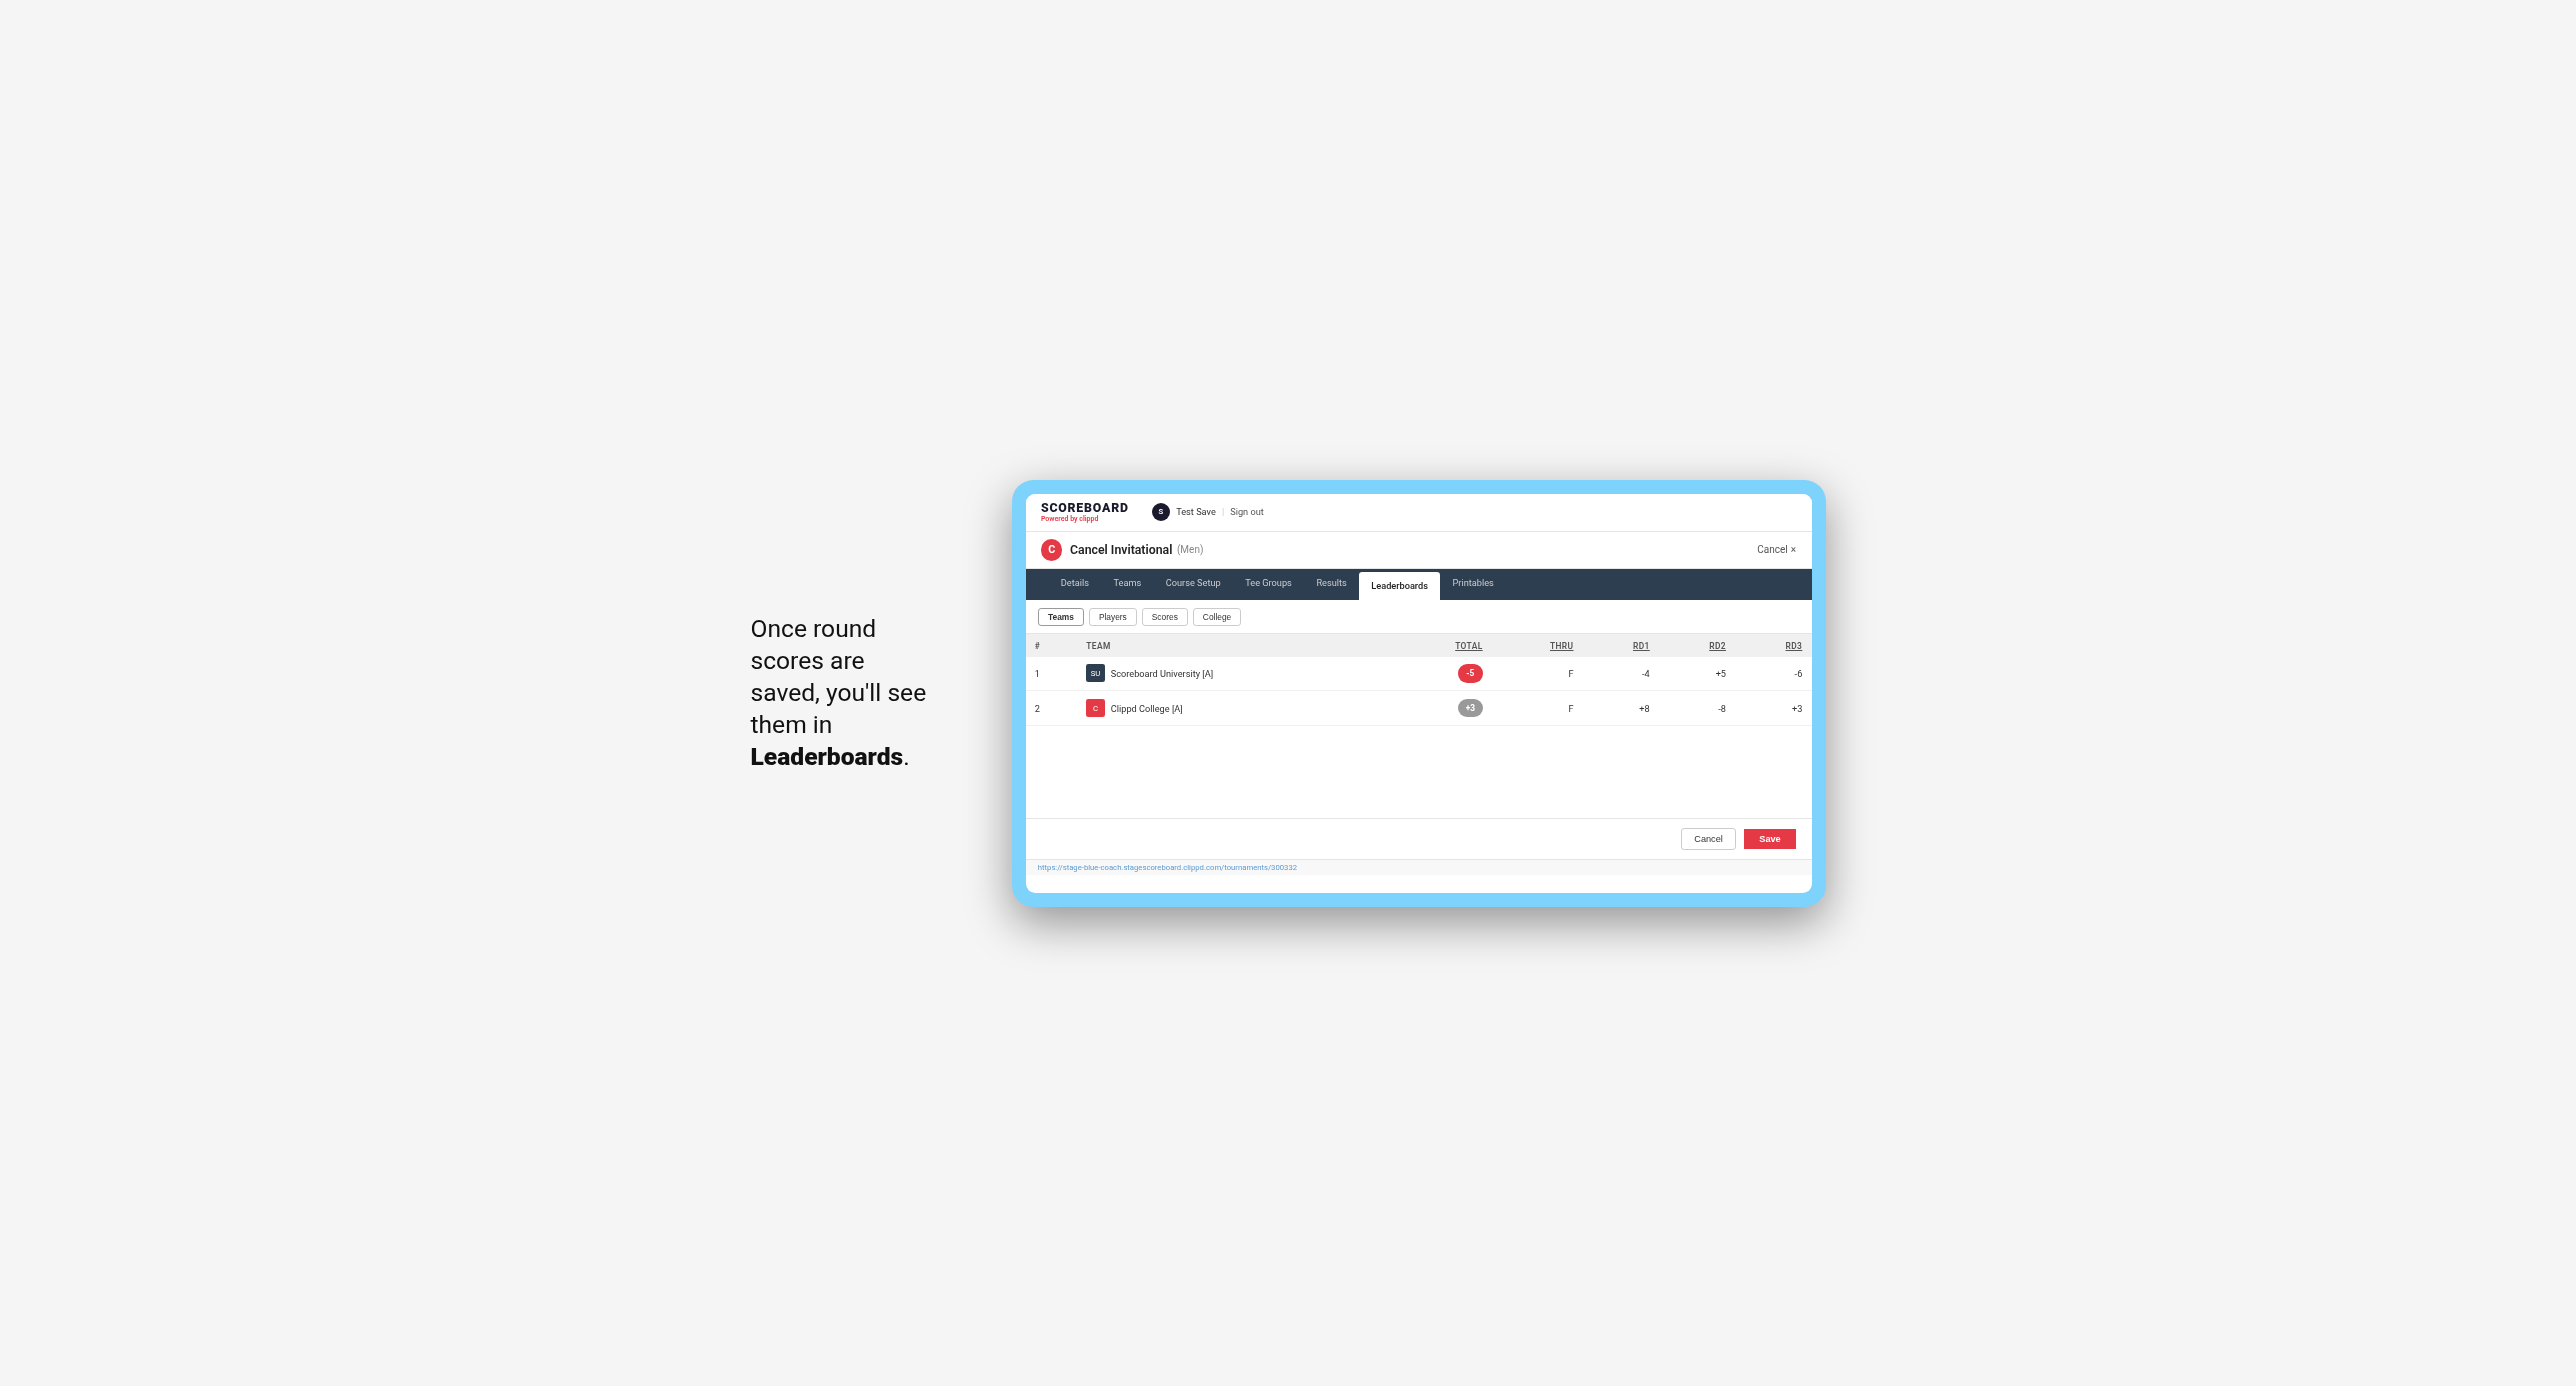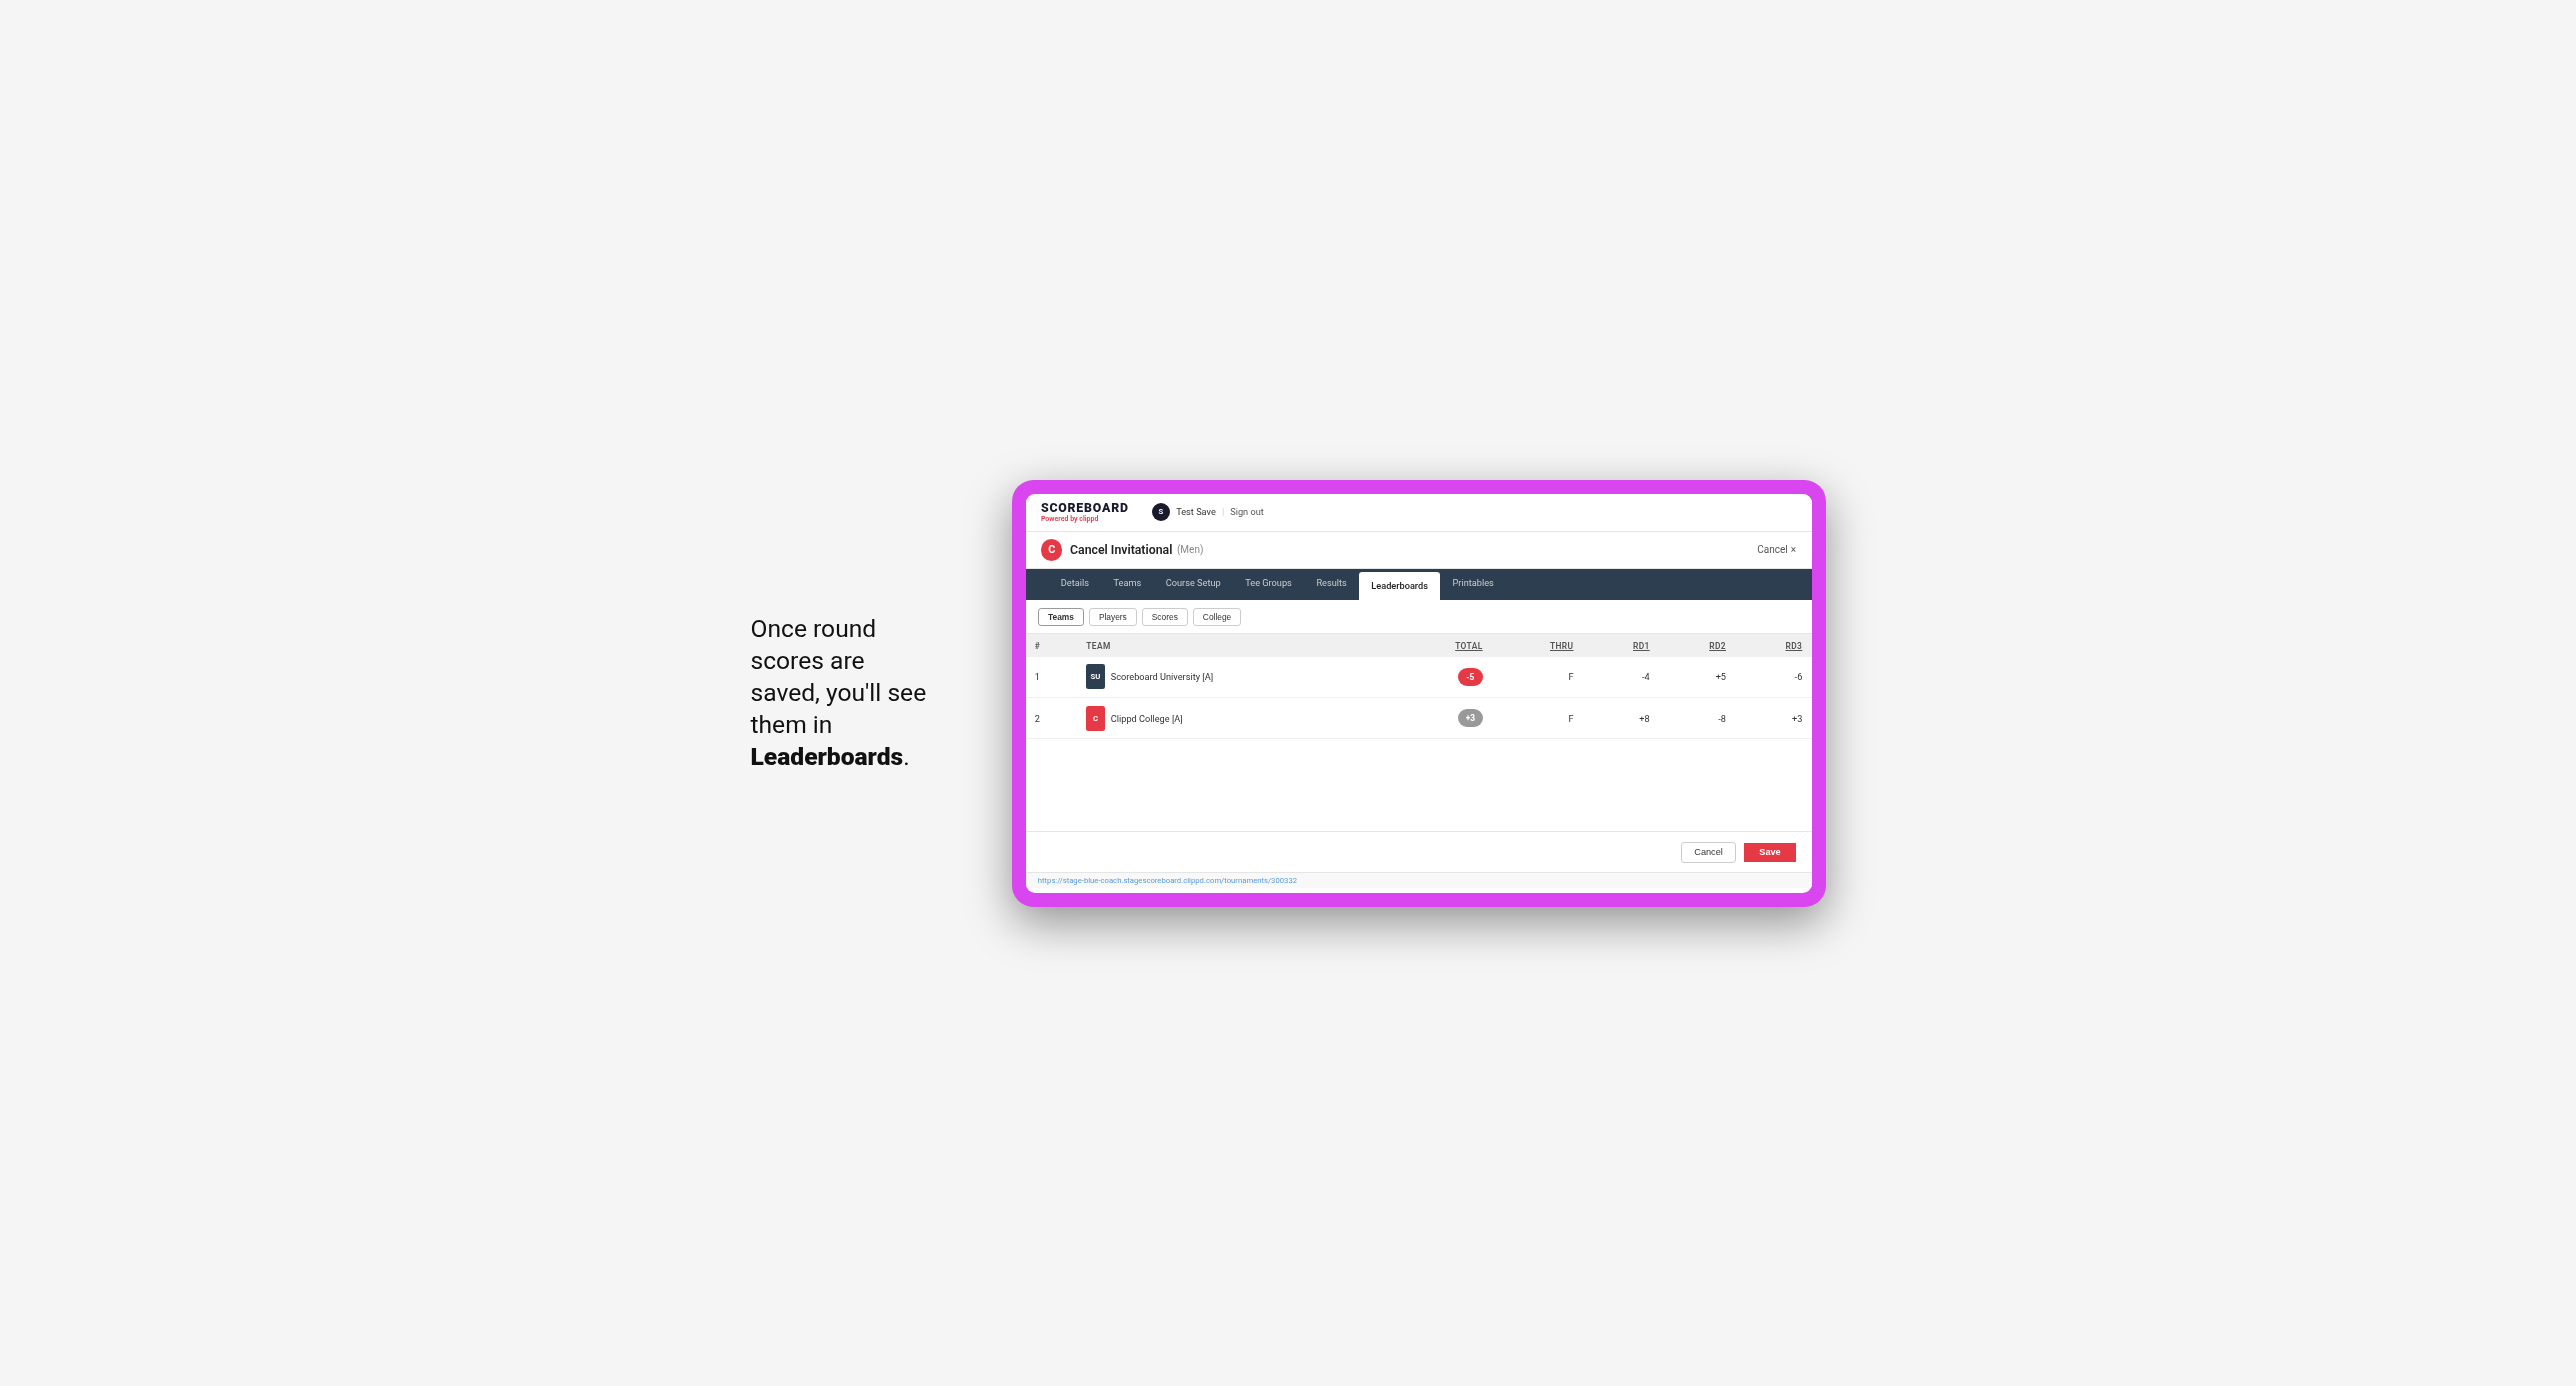--- a/index.html
+++ b/index.html
@@ -27,21 +27,21 @@
       line-height: 1.3;
       color: #111;
     }
 
     .left-text strong {
       font-weight: 900;
     }
 
     .tablet-frame {
       flex: 1;
-      background: #d946ef;
+      background: #7dd3fc;
       border-radius: 21.5px;
       padding: 14px;
       box-shadow: 0 15.4px 46px rgba(0,0,0,0.4);
     }
 
     .tablet-screen {
       background: #fff;
       border-radius: 9.2px;
       overflow: hidden;
       min-height: 399px;
@@ -259,27 +259,27 @@
       color: #333;
       border-bottom: 0.8px solid #f0f0f0;
     }
 
     .leaderboard-table td.right {
       text-align: right;
     }
 
     .team-logo {
       width: 18.4px;
-      height: 25px;
+      height: 18px;
       border-radius: 2.3px;
       display: inline-flex;
       align-items: center;
       justify-content: center;
       font-size: 7.7px;
-      font-weight: 700;
+      font-weight: 400;
       color: #fff;
       margin-right: 6.1px;
       vertical-align: middle;
     }
 
     .score-badge {
       display: inline-flex;
       align-items: center;
       justify-content: center;
       width: 24.6px;

